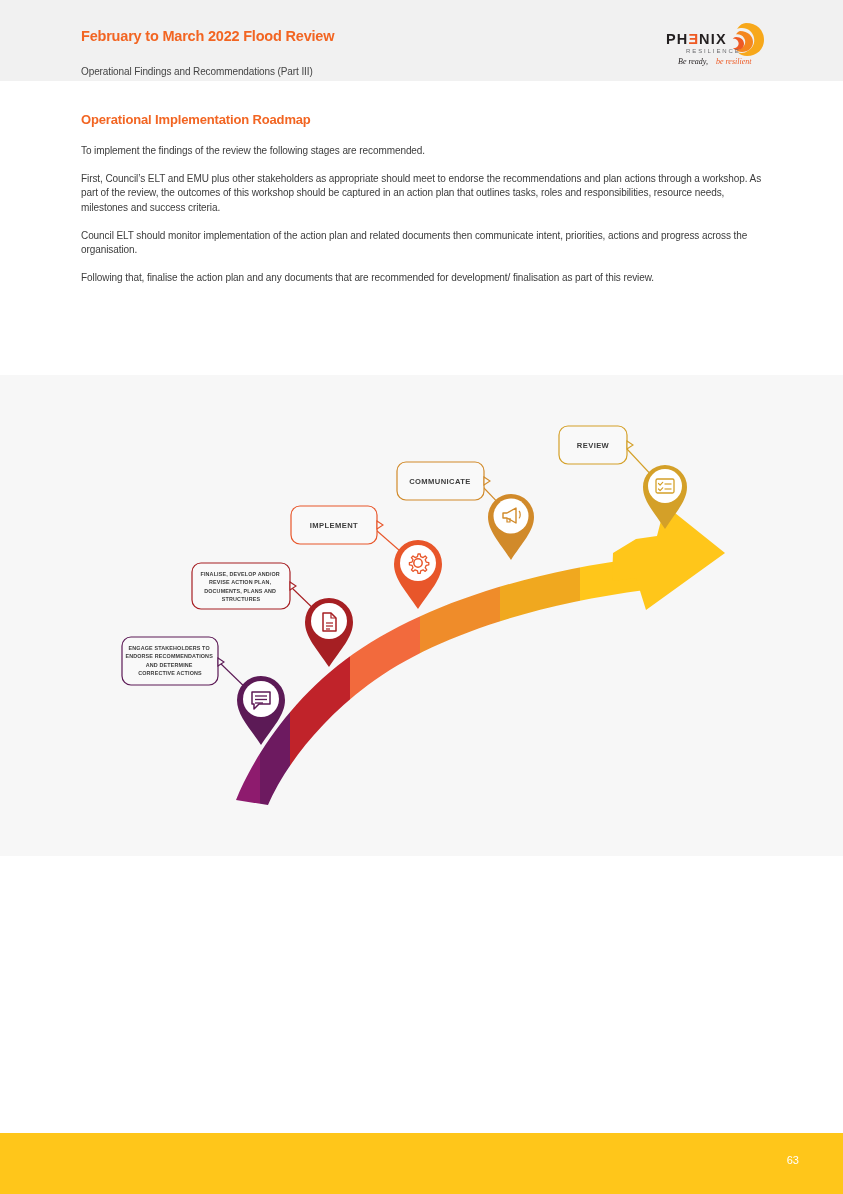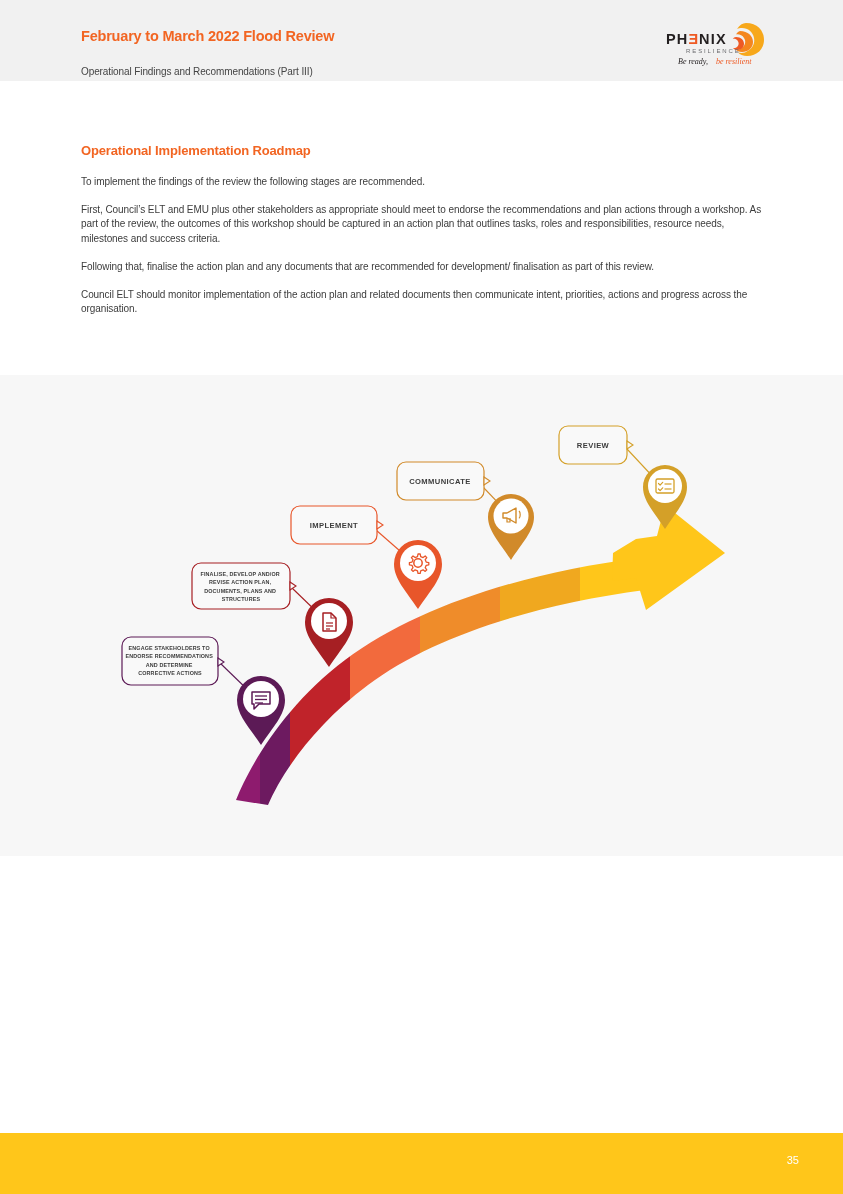--- a/index.html
+++ b/index.html
@@ -24,21 +24,21 @@
   .doc-subtitle {
     font-size: 10px; color: #444444; margin-top: 21px;
     letter-spacing: -0.1px; line-height: 1.25;
   }
   .logo-wrap { position: absolute; left: 660px; top: 17px; width: 110px; height: 50px; }
 
   
   .content { position: absolute; left: 81px; top: 112px; width: 686px; }
   .section-title {
     font-size: 13px; font-weight: bold; color: #f26522;
-    letter-spacing: -0.15px; margin-bottom: 17px; margin-top: 31px;
+    letter-spacing: -0.15px; margin-bottom: 17px;
   }
   .para {
     font-size: 10px; color: #3c3c3c; line-height: 1.42;
     letter-spacing: -0.08px; margin-bottom: 14px;
   }
 
   
   .diagram-panel {
     position: absolute; left: 0; top: 375px; width: 843px; height: 481px;
     background: #f7f7f7;
@@ -83,22 +83,22 @@
         <text x="18" y="46.5" font-family="Liberation Serif, serif" font-size="8" font-style="italic" fill="#231f20">Be ready,</text>
         <text x="56" y="46.5" font-family="Liberation Serif, serif" font-size="8" font-style="italic" fill="#ee5a24">be resilient</text>
       </svg>
     </div>
   </div>
 
   <div class="content">
     <div class="section-title">Operational Implementation Roadmap</div>
     <p class="para">To implement the findings of the review the following stages are recommended.</p>
     <p class="para">First, Council’s ELT and EMU plus other stakeholders as appropriate should meet to endorse the recommendations and plan actions through a workshop. As part of the review, the outcomes of this workshop should be captured in an action plan that outlines tasks, roles and responsibilities, resource needs, milestones and success criteria.</p>
+    <p class="para">Council ELT should monitor implementation of the action plan and related documents then communicate intent, priorities, actions and progress across the organisation.</p>
     <p class="para">Following that, finalise the action plan and any documents that are recommended for development/ finalisation as part of this review.</p>
-    <p class="para">Council ELT should monitor implementation of the action plan and related documents then communicate intent, priorities, actions and progress across the organisation.</p>
   </div>
 
   <div class="diagram-panel">
     <svg class="diagram-svg" viewBox="0 0 843 481">
 
       <defs>
         <clipPath id="arrowBody">
           <path d="M236,425 C250,390 285,330 345,285 C415,233 520,198 640,183 L645,215 C532,230 432,262 368,310 C312,352 281,400 268,430 Z"></path>
         </clipPath>
       </defs>
@@ -207,15 +207,15 @@
       <g>
         <rect x="559" y="51" width="68" height="38" rx="9" ry="9" fill="#f9f9f9" stroke="#d4a028" stroke-width="1.2"></rect>
         <path d="M627,66 l6,4 l-6,4 Z" fill="#f9f9f9" stroke="#d4a028" stroke-width="1.1"></path>
         <text x="593" y="73" text-anchor="middle" font-family="Liberation Sans, sans-serif" font-size="7.6" font-weight="bold" fill="#3c3c3c" letter-spacing="0.4">REVIEW</text>
       </g>
 
     </svg>
   </div>
 
   <div class="footer-band"></div>
-  <div class="page-number">35</div>
+  <div class="page-number">63</div>
 
 </div>
 
 </body></html>

